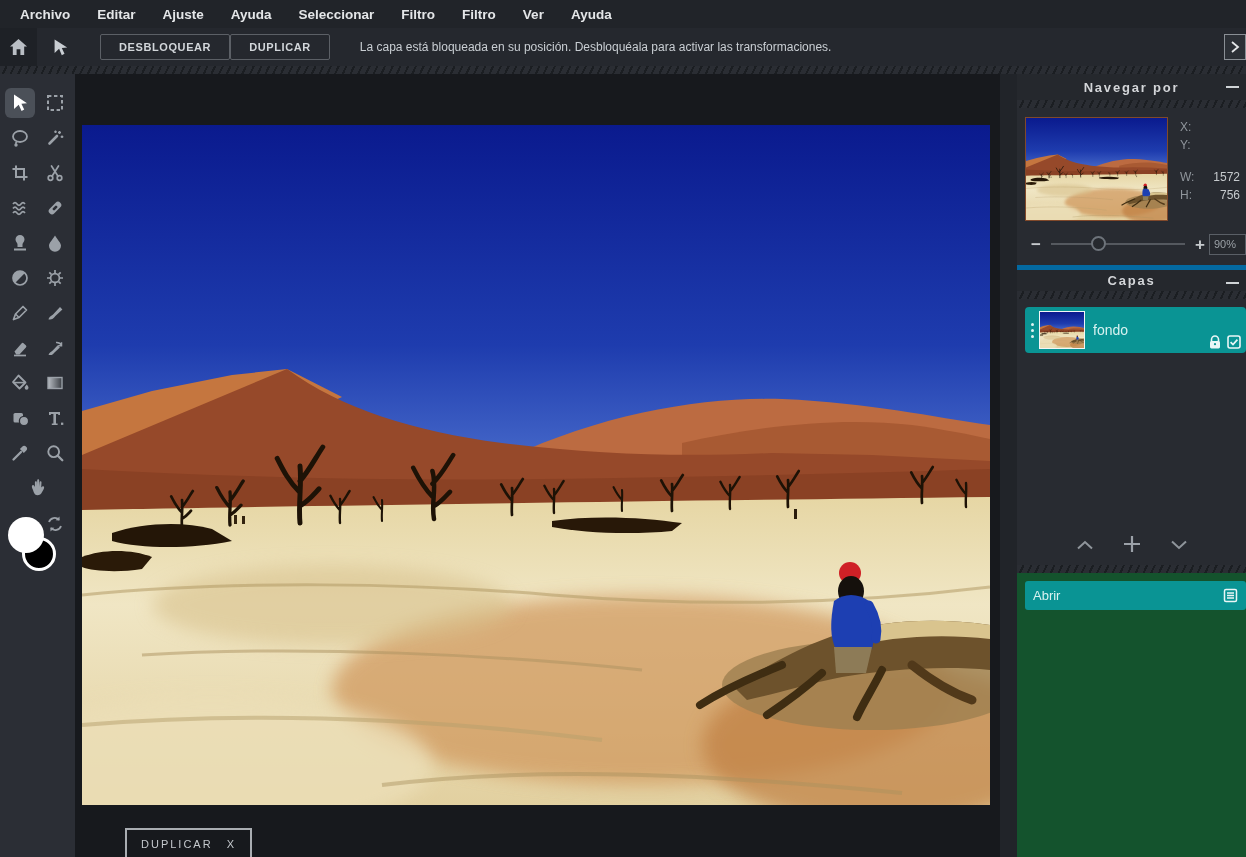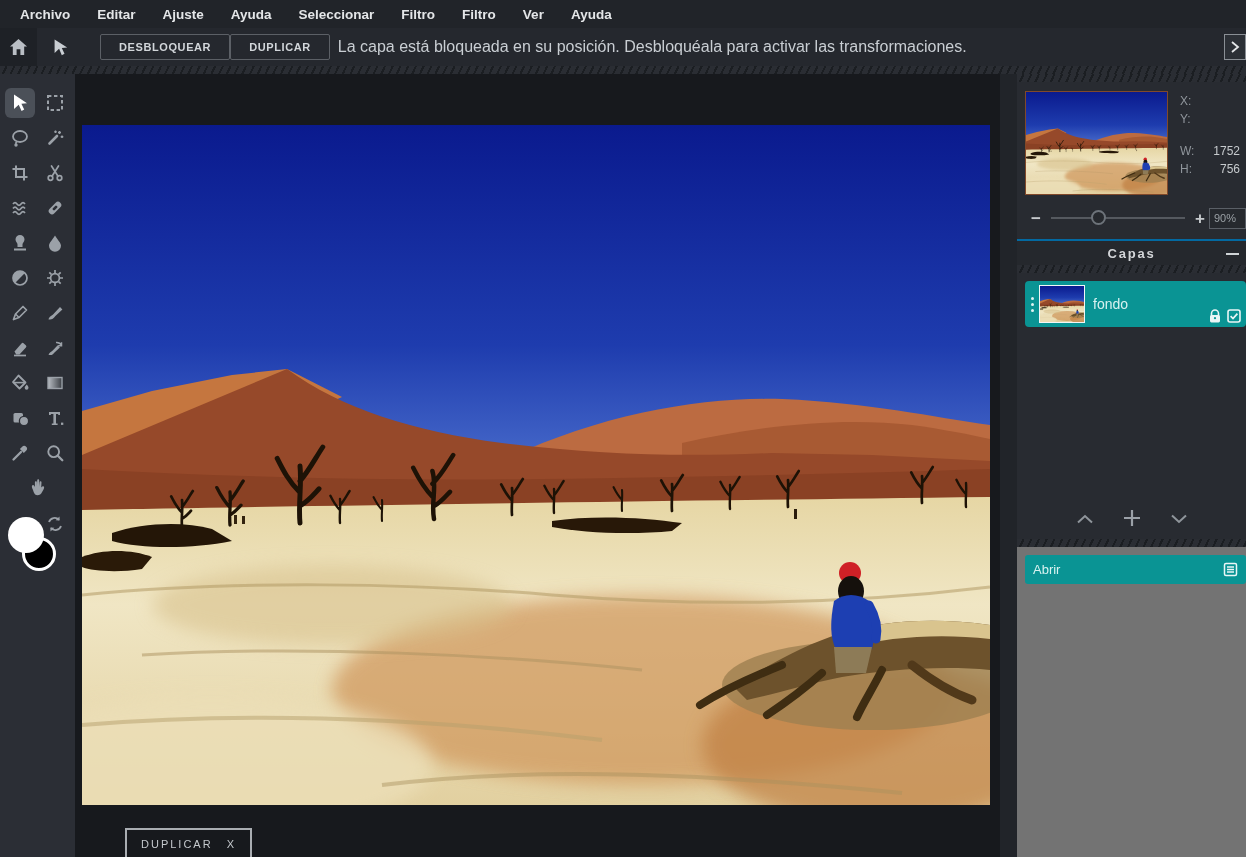--- a/index.html
+++ b/index.html
@@ -14,21 +14,21 @@
 
   
   .toolbar { height:38px; background:#25282e; display:flex; align-items:center; }
   .tb-home { width:37px; height:38px; background:#1e2126; display:flex;
     align-items:center; justify-content:center; }
   .tb-pointer { width:46px; height:38px; display:flex; align-items:center; justify-content:center; }
   .tb-btn { height:26px; border:1px solid #5c6066; border-radius:2px; background:transparent;
     color:#d2d6da; font-weight:bold; font-size:11px; letter-spacing:.6px; padding:0 18px;
     font-family:"Liberation Sans",sans-serif; cursor:pointer; }
   .tb-btn + .tb-btn { }
-  .tb-msg { margin-left:8px; font-size:16px; color:#c9ced3; }
+  .tb-msg { margin-left:30px; font-size:12px; color:#c9ced3; }
   .tb-collapse { margin-left:auto; margin-right:0; width:22px; height:26px;
     border:1px solid #8a8f95; background:#2c3036; display:flex; align-items:center;
     justify-content:center; cursor:pointer; }
 
   .hatch { background:repeating-linear-gradient(115deg,#2a2d33 0px,#2a2d33 5px,#1b1e22 5px,#1b1e22 7px); }
   .hatch-strip { height:8px; width:100%; }
 
   
   .main { display:flex; height:783px; }
 
@@ -54,21 +54,21 @@
   .feedback { position:absolute; left:50px; top:754px; height:31px; border:2px solid #a9adb2;
     background:transparent; color:#c4c8cc; font-size:11px; letter-spacing:2px; padding:0 14px;
     display:flex; align-items:center; gap:14px; cursor:pointer;
     font-family:"Liberation Sans",sans-serif; }
 
   
   .gutter { width:17px; flex:none; background:#212429; }
 
   
   .rightpanel { width:229px; flex:none; background:#26292e; display:flex; flex-direction:column; }
-  .p-header { height:26px; background:#25282d; border-top:2px solid #0369a1; position:relative;
+  .p-header { height:26px; background:#25282d; border-top:5px solid #0369a1; position:relative;
     display:flex; align-items:center; justify-content:center; flex:none; }
   .p-header:first-child { border-top:none; }
   .p-title { font-size:13px; font-weight:bold; letter-spacing:1.8px; color:#d3d5d8; }
   .collapse-btn { position:absolute; right:6px; top:5px; width:16px; height:16px; background:transparent;
     border:none; cursor:pointer; display:flex; align-items:center; justify-content:center; }
   .minus-glyph { width:13px; height:2px; background:#cfd3d6; }
 
   .nav-content { background:#282b31; position:relative; height:157px; flex:none; }
   .nav-thumb { position:absolute; left:8px; top:9px; width:143px; height:104px;
     border:1px solid #81492a; cursor:pointer; }
@@ -95,21 +95,21 @@
   .layer-dots { width:14px; display:flex; flex-direction:column; gap:3px; align-items:center; }
   .layer-dots i { width:3px; height:3px; border-radius:50%; background:#dff3f2; }
   .layer-thumb { width:46px; height:38px; border:1px solid #f2f7f7; background:#0a9494; flex:none; }
   .layer-thumb svg { width:100%; height:100%; display:block; }
   .layer-name { margin-left:8px; font-size:14px; color:#d8f2f0; }
   .layer-icons { position:absolute; right:5px; bottom:4px; display:flex; gap:6px; align-items:center; }
   .layers-footer { position:absolute; bottom:6px; left:0; right:0; display:flex;
     justify-content:center; gap:24px; align-items:center; }
   .lf-btn { background:none; border:none; cursor:pointer; padding:2px; }
 
-  .history-content { background:#737373; flex:1; padding:8px 0 0 8px; }
+  .history-content { background:#14532d; flex:1; padding:8px 0 0 8px; }
   .history-item { height:29px; background:#0a9494; border-radius:3px; display:flex;
     align-items:center; padding:0 8px; cursor:pointer; }
   .history-label { font-size:13px; color:#d8f2f0; flex:1; }
 </style>
 </head>
 <body>
 
 <svg width="0" height="0" style="position:absolute" aria-hidden="true">
   <symbol id="photo-art" viewBox="0 0 908 680" preserveAspectRatio="none">
     <defs>
@@ -406,40 +406,46 @@
     <button class="feedback">
       <span>DUPLICAR</span>
       <span>X</span>
     </button>
   </div>
 
   <div class="gutter"></div>
 
   <div class="rightpanel">
 
+    <div class="p-header">
+      <span class="p-title">Navegar por</span>
+      <button class="collapse-btn">
+          <i class="minus-glyph"></i>
+        </button>
+    </div>
     <div class="hatch hatch-strip"></div>
     <div class="nav-content">
       <div class="nav-thumb">
         <svg viewBox="0 0 908 680" preserveAspectRatio="none">
             <use href="#photo-art"></use>
           </svg>
       </div>
       <div class="nav-info">
         <div class="nav-row">
             <span class="lab">X:</span>
             <span class="val"></span>
           </div>
         <div class="nav-row">
             <span class="lab">Y:</span>
             <span class="val"></span>
           </div>
         <div class="nav-gap"></div>
         <div class="nav-row">
             <span class="lab">W:</span>
-            <span class="val">1752</span>
+            <span class="val">1572</span>
           </div>
         <div class="nav-row">
             <span class="lab">H:</span>
             <span class="val">756</span>
           </div>
       </div>
       <div class="zoom-row">
         <button class="zoom-minus">−</button>
         <div class="slider">
           <div class="track"></div>

